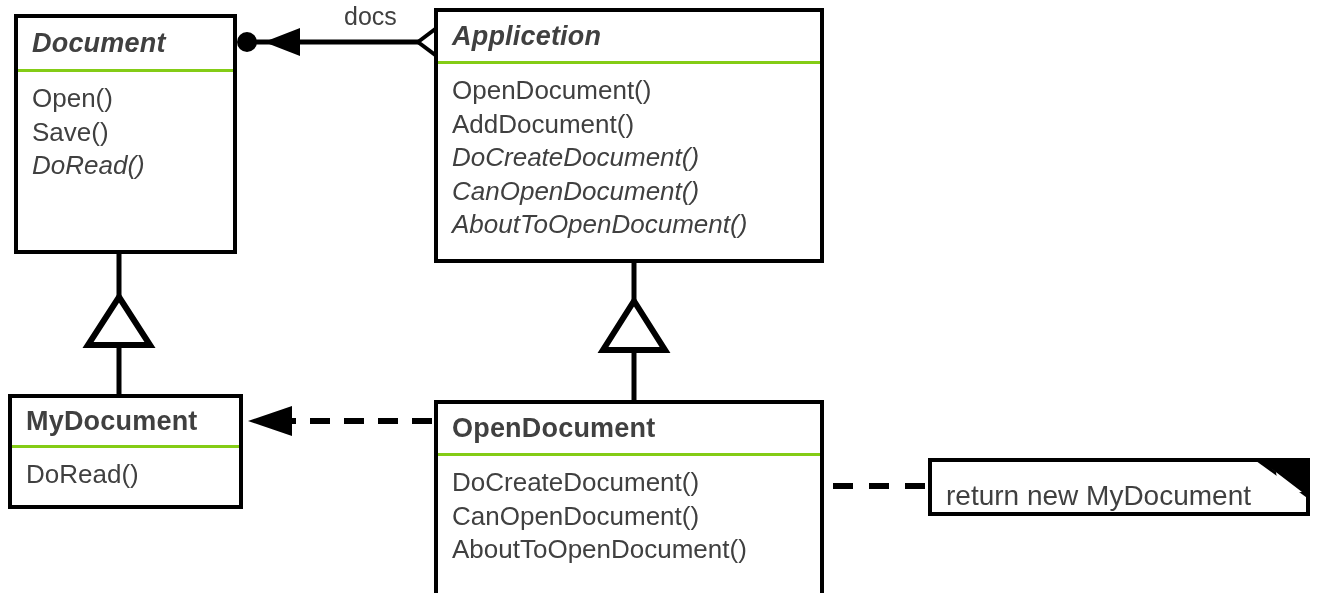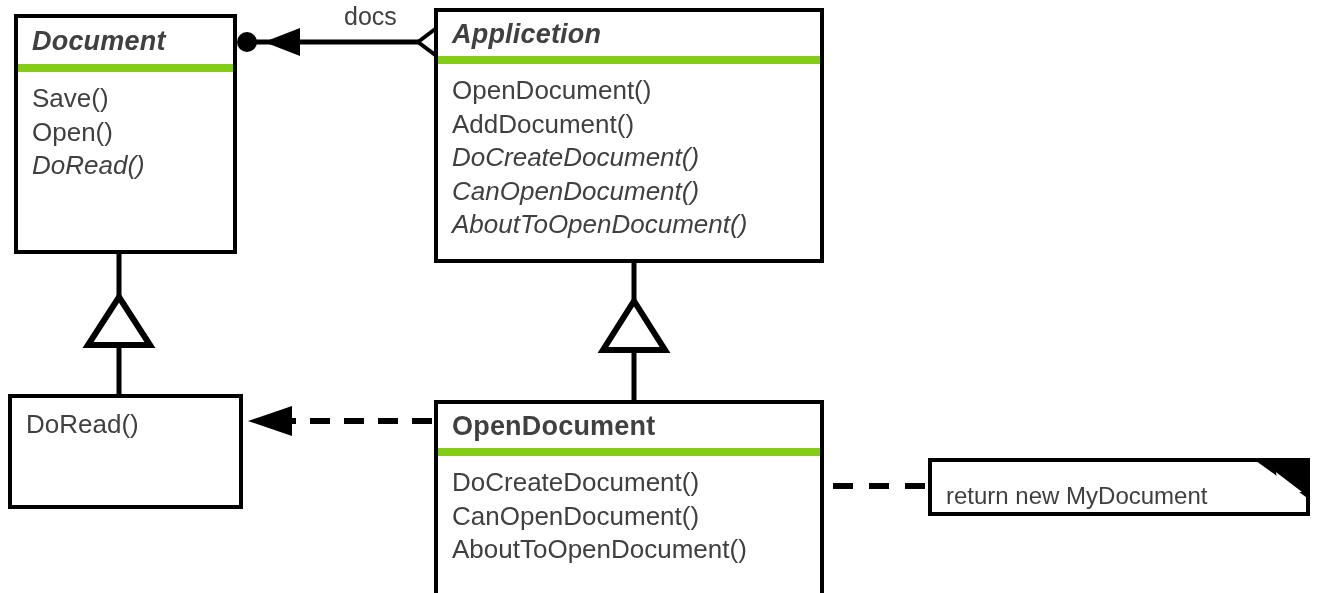--- a/index.html
+++ b/index.html
@@ -20,21 +20,21 @@
 
   
   .uml-class {
     position: absolute;
     box-sizing: border-box;
     border: 4px solid #000;
     background: #fff;
   }
   .uml-class .compartment-name {
     box-sizing: border-box;
-    border-bottom: 8px solid #84cc16;
+    border-bottom: 3px solid #84cc16;
     display: flex;
     align-items: center;
     padding-left: 14px;
   }
   .uml-class .compartment-ops {
     box-sizing: border-box;
     padding: 10px 0 0 14px;
   }
   .class-title {
     font-size: 27px;
@@ -71,21 +71,21 @@
     width: 382px;
     height: 58px;
     box-sizing: border-box;
     border: 4px solid #000;
     background: #fff;
     display: flex;
     align-items: center;
     padding-left: 14px;
   }
   #note-box .note-text {
-    font-size: 24px;
+    font-size: 28px;
     white-space: nowrap;
     margin-top: 18px;
   }
   .note-fold {
     position: absolute;
     right: -4px;
     top: -4px;
     width: 58px;
     height: 42px;
     pointer-events: none;
@@ -136,40 +136,43 @@
     <line x1="797" y1="486" x2="926" y2="486" stroke="#000" stroke-width="6" stroke-dasharray="20 16"></line>
   </svg>
 
   <div class="edge-label" style="left:344px; top:2px;">docs</div>
 
   <div class="uml-class" id="box-document">
     <div class="compartment-name">
       <span class="class-title abstract">Document</span>
     </div>
     <div class="compartment-ops">
+      <div class="op">Open()</div>
       <div class="op">Save()</div>
-      <div class="op">Open()</div>
       <div class="op abstract">DoRead()</div>
     </div>
   </div>
 
   <div class="uml-class" id="box-application">
     <div class="compartment-name">
       <span class="class-title abstract">Applicetion</span>
     </div>
     <div class="compartment-ops">
       <div class="op">OpenDocument()</div>
       <div class="op">AddDocument()</div>
       <div class="op abstract">DoCreateDocument()</div>
       <div class="op abstract">CanOpenDocument()</div>
       <div class="op abstract">AboutToOpenDocument()</div>
     </div>
   </div>
 
   <div class="uml-class" id="box-mydocument">
+    <div class="compartment-name">
+      <span class="class-title">MyDocument</span>
+    </div>
     <div class="compartment-ops">
       <div class="op">DoRead()</div>
     </div>
   </div>
 
   <div class="uml-class" id="box-myapplication">
     <div class="compartment-name">
       <span class="class-title">OpenDocument</span>
     </div>
     <div class="compartment-ops">

